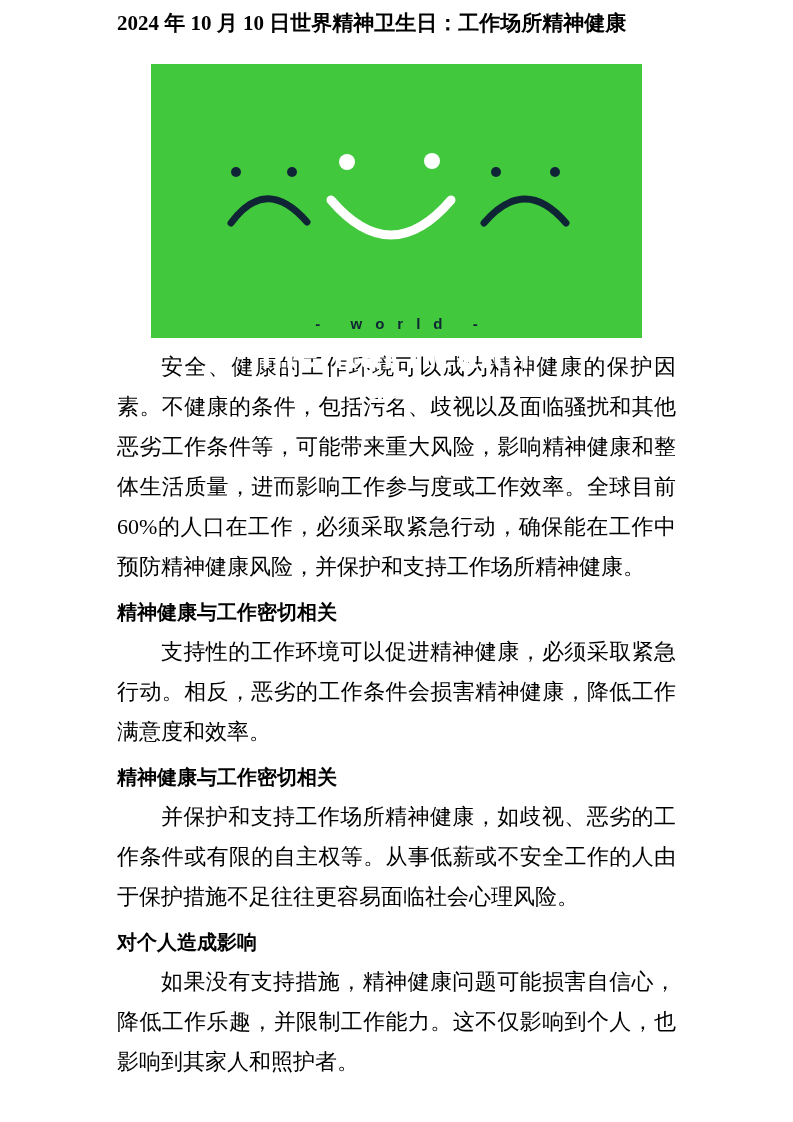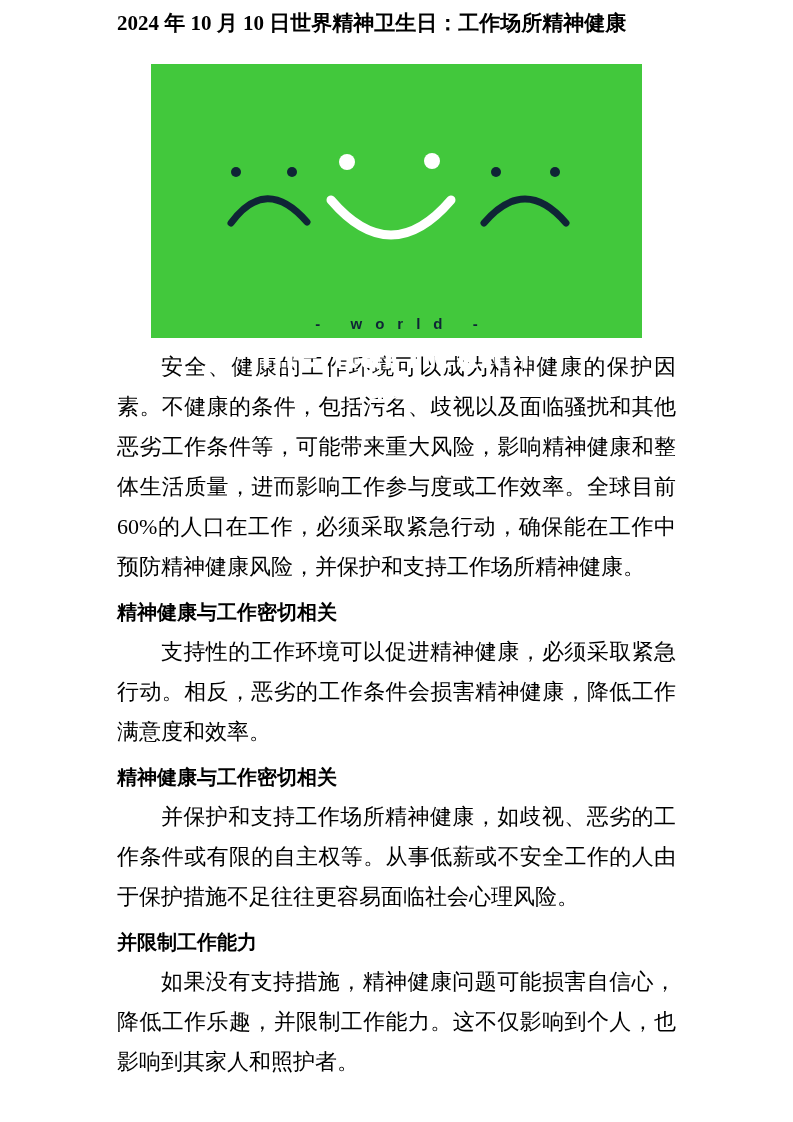--- a/index.html
+++ b/index.html
@@ -113,17 +113,17 @@
       <div class="brand-day">day</div>
     </div>
   </figure>
 
   <main class="doc-body" id="doc-body">
       <p>安全、健康的工作环境可以成为精神健康的保护因素。不健康的条件，包括污名、歧视以及面临骚扰和其他恶劣工作条件等，可能带来重大风险，影响精神健康和整体生活质量，进而影响工作参与度或工作效率。全球目前 60%的人口在工作，必须采取紧急行动，确保能在工作中预防精神健康风险，并保护和支持工作场所精神健康。</p>
       <h2>精神健康与工作密切相关</h2>
       <p>支持性的工作环境可以促进精神健康，必须采取紧急行动。相反，恶劣的工作条件会损害精神健康，降低工作满意度和效率。</p>
       <h2>精神健康与工作密切相关</h2>
       <p>并保护和支持工作场所精神健康，如歧视、恶劣的工作条件或有限的自主权等。从事低薪或不安全工作的人由于保护措施不足往往更容易面临社会心理风险。</p>
-      <h2>并限制工作能力</h2>
+      <h2>对个人造成影响</h2>
       <p>如果没有支持措施，精神健康问题可能损害自信心，降低工作乐趣，并限制工作能力。这不仅影响到个人，也影响到其家人和照护者。</p>
     </main>
 
 </div>
 
 </body></html>

